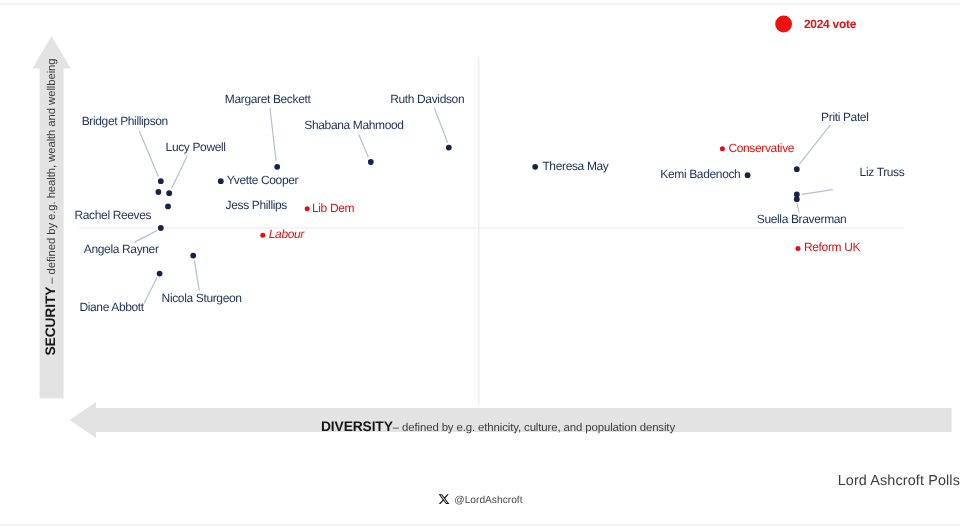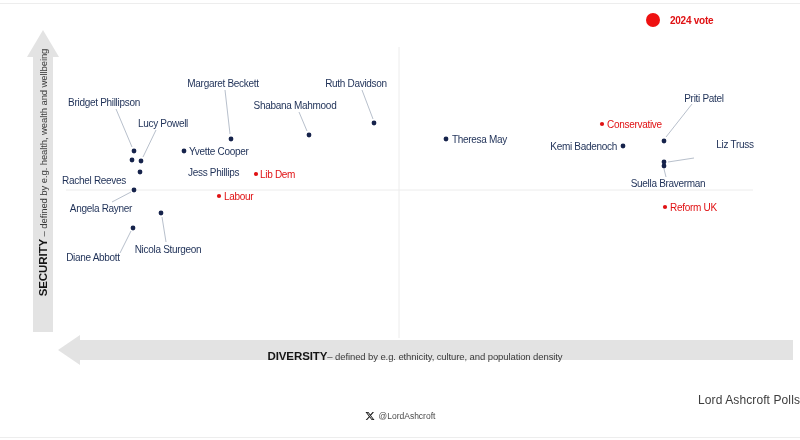--- a/index.html
+++ b/index.html
@@ -124,21 +124,21 @@
       <div class="pt-label center" style="left: 356px; top: 83px; color: rgb(30, 48, 87);">Ruth Davidson</div>
       <div class="pt-label center" style="left: 101px; top: 208px; color: rgb(30, 48, 87);">Angela Rayner</div>
       <div class="pt-label center" style="left: 168px; top: 249px; color: rgb(30, 48, 87);">Nicola Sturgeon</div>
       <div class="pt-label center" style="left: 93px; top: 257px; color: rgb(30, 48, 87);">Diane Abbott</div>
       <div class="pt-label left" style="left: 452px; top: 139px; color: rgb(30, 48, 87);">Theresa May</div>
       <div class="pt-label right" style="left: 617px; top: 146px; color: rgb(30, 48, 87);">Kemi Badenoch</div>
       <div class="pt-label center" style="left: 704px; top: 98px; color: rgb(30, 48, 87);">Priti Patel</div>
       <div class="pt-label center" style="left: 712px; top: 144px; color: rgb(30, 48, 87); margin-left: 23px;">Liz Truss</div>
       <div class="pt-label center" style="left: 668px; top: 183px; color: rgb(30, 48, 87);">Suella Braverman</div>
       <div class="pt-label left" style="left: 260px; top: 174px; color: rgb(224, 17, 19);">Lib Dem</div>
-      <div class="pt-label left" style="left: 224px; top: 196px; color: rgb(224, 17, 19);">Labour</div>
+      <div class="pt-label left" style="left: 224px; top: 196px; color: rgb(224, 17, 19); font-style: italic;">Labour</div>
       <div class="pt-label left" style="left: 607px; top: 124px; color: rgb(224, 17, 19);">Conservative</div>
       <div class="pt-label left" style="left: 670px; top: 207px; color: rgb(224, 17, 19);">Reform UK</div>
     </div>
 
   <div class="footer-title">Lord Ashcroft Polls</div>
   <div class="footer-handle">
     <svg width="10" height="10" viewBox="0 0 24 24">
         <path fill="#141414" d="M18.244 2.25h3.308l-7.227 8.26 8.502 11.24H16.17l-5.214-6.817L4.99 21.75H1.68l7.73-8.835L1.254 2.25H8.08l4.713 6.231ZM17.083 19.77h1.833L7.084 4.126H5.117Z"></path>
       </svg>
     <span class="handle-text">@LordAshcroft</span>

